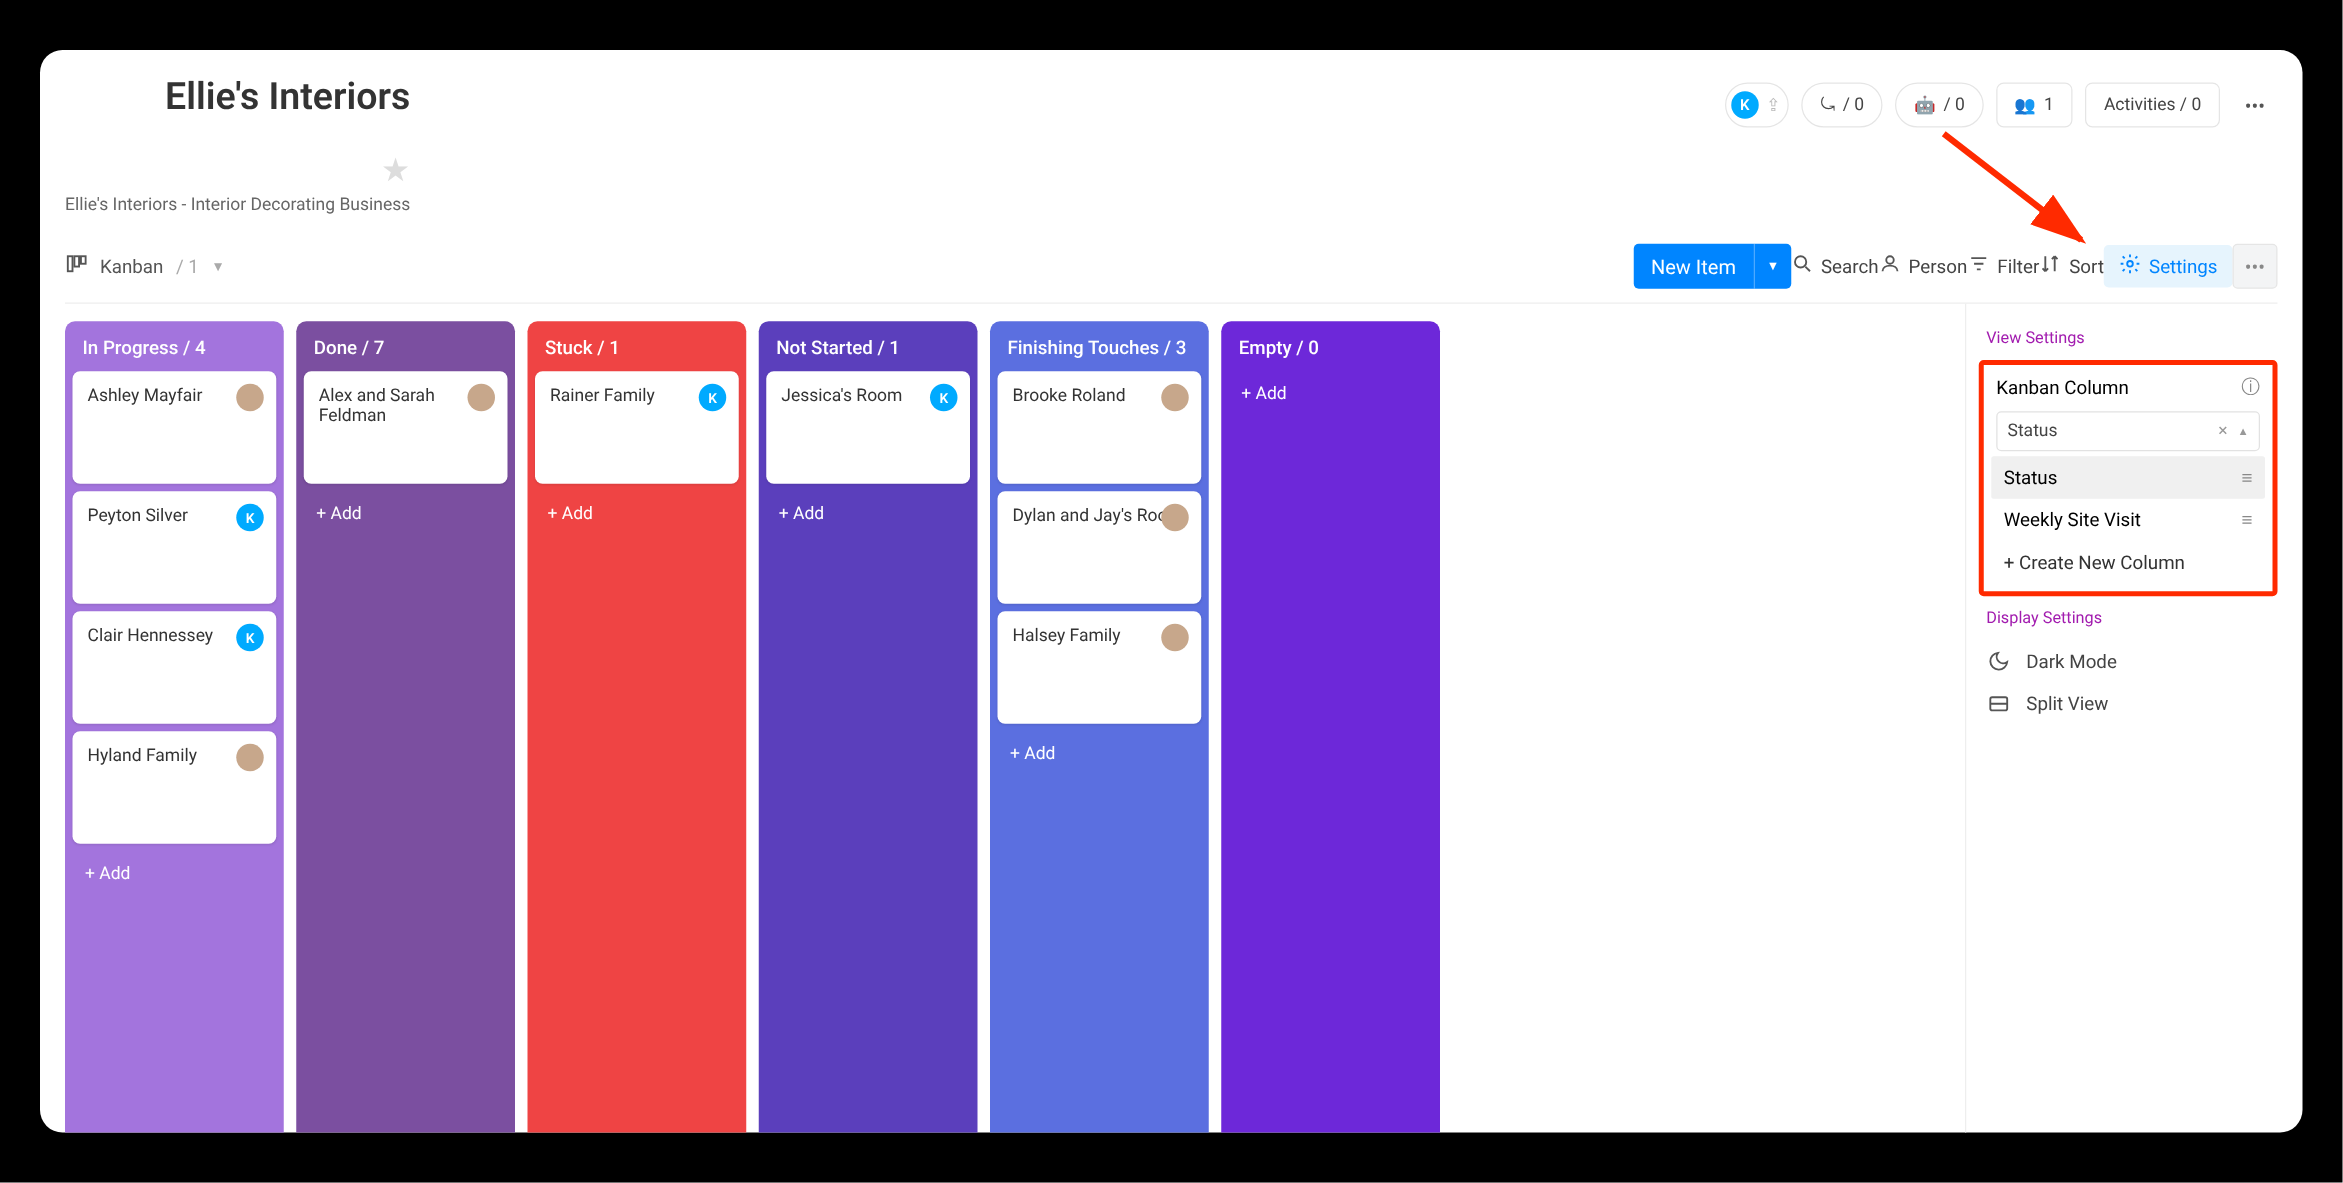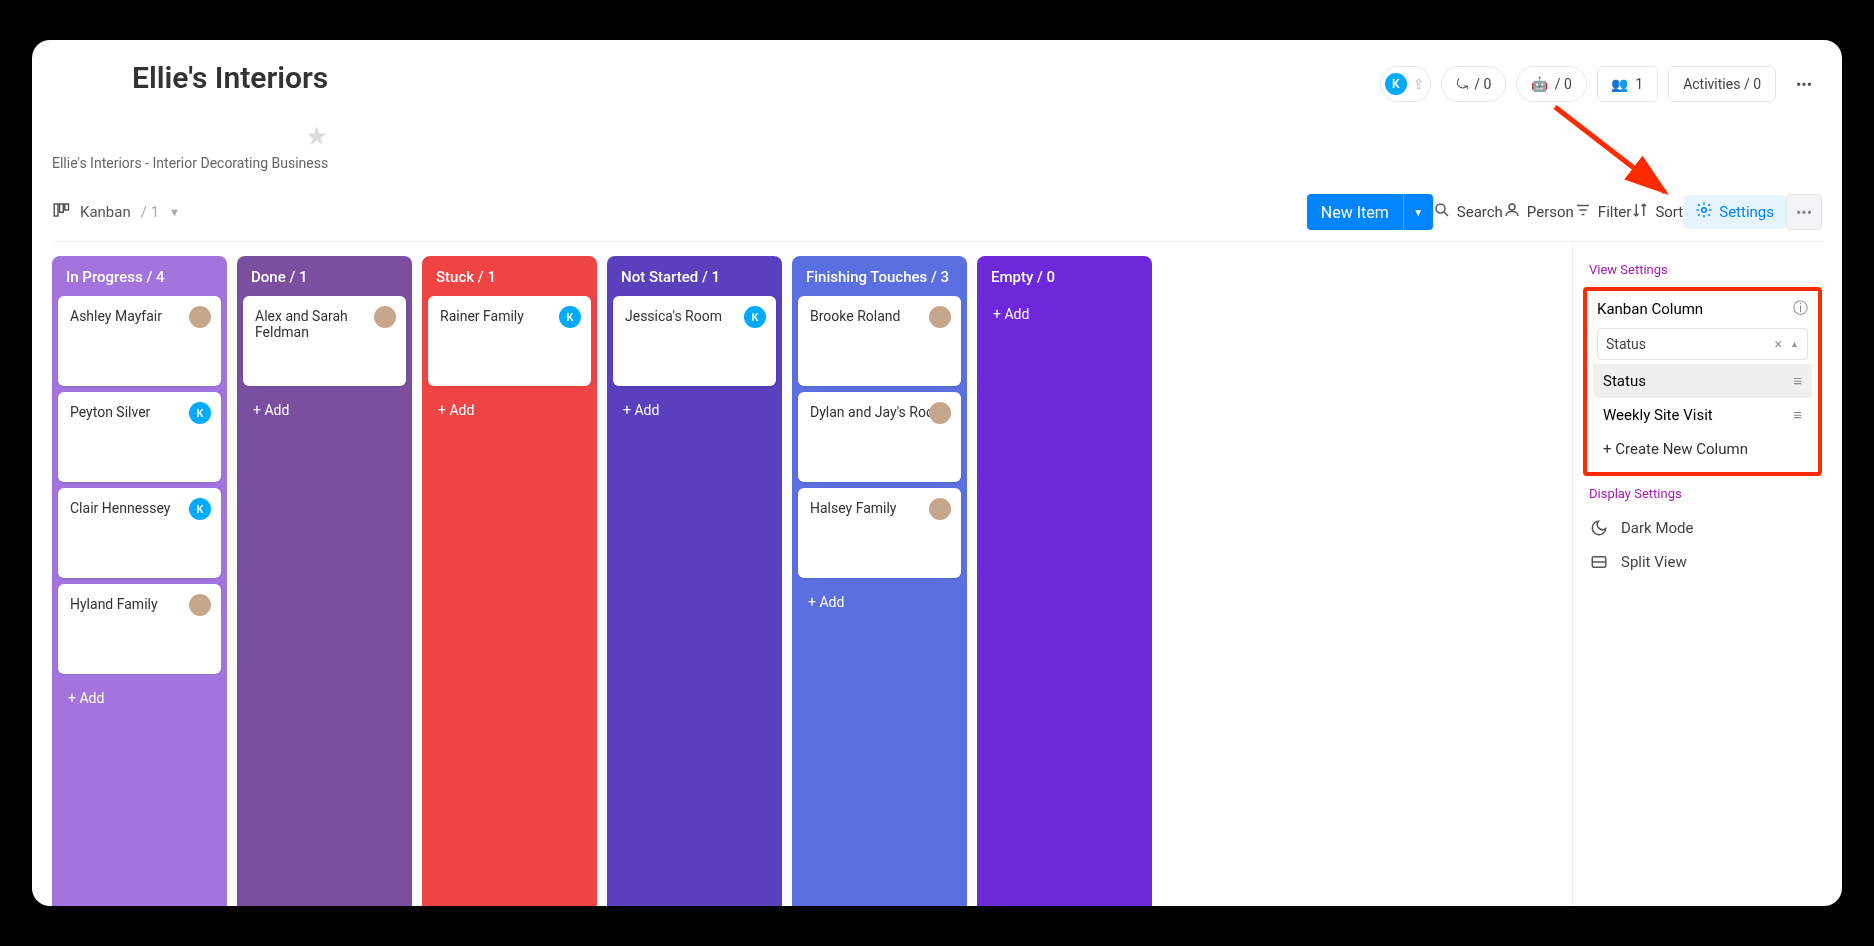--- a/index.html
+++ b/index.html
@@ -188,21 +188,21 @@
             <div>Clair Hennessey</div>
             <div class="avatar">K</div>
           </div>
           <div class="card">
             <div>Hyland Family</div>
             <div class="avatar photo"></div>
           </div>
           <div class="add-btn">+ Add</div>
         </div>
         <div class="col" style="background: rgb(123, 79, 160);">
-          <div class="col-header">Done / 1</div>
+          <div class="col-header">Done / 7</div>
           <div class="card">
             <div>Alex and Sarah Feldman</div>
             <div class="avatar photo"></div>
           </div>
           <div class="add-btn">+ Add</div>
         </div>
         <div class="col" style="background: #ef4444;">
           <div class="col-header">Stuck / 1</div>
           <div class="card">
             <div>Rainer Family</div>

